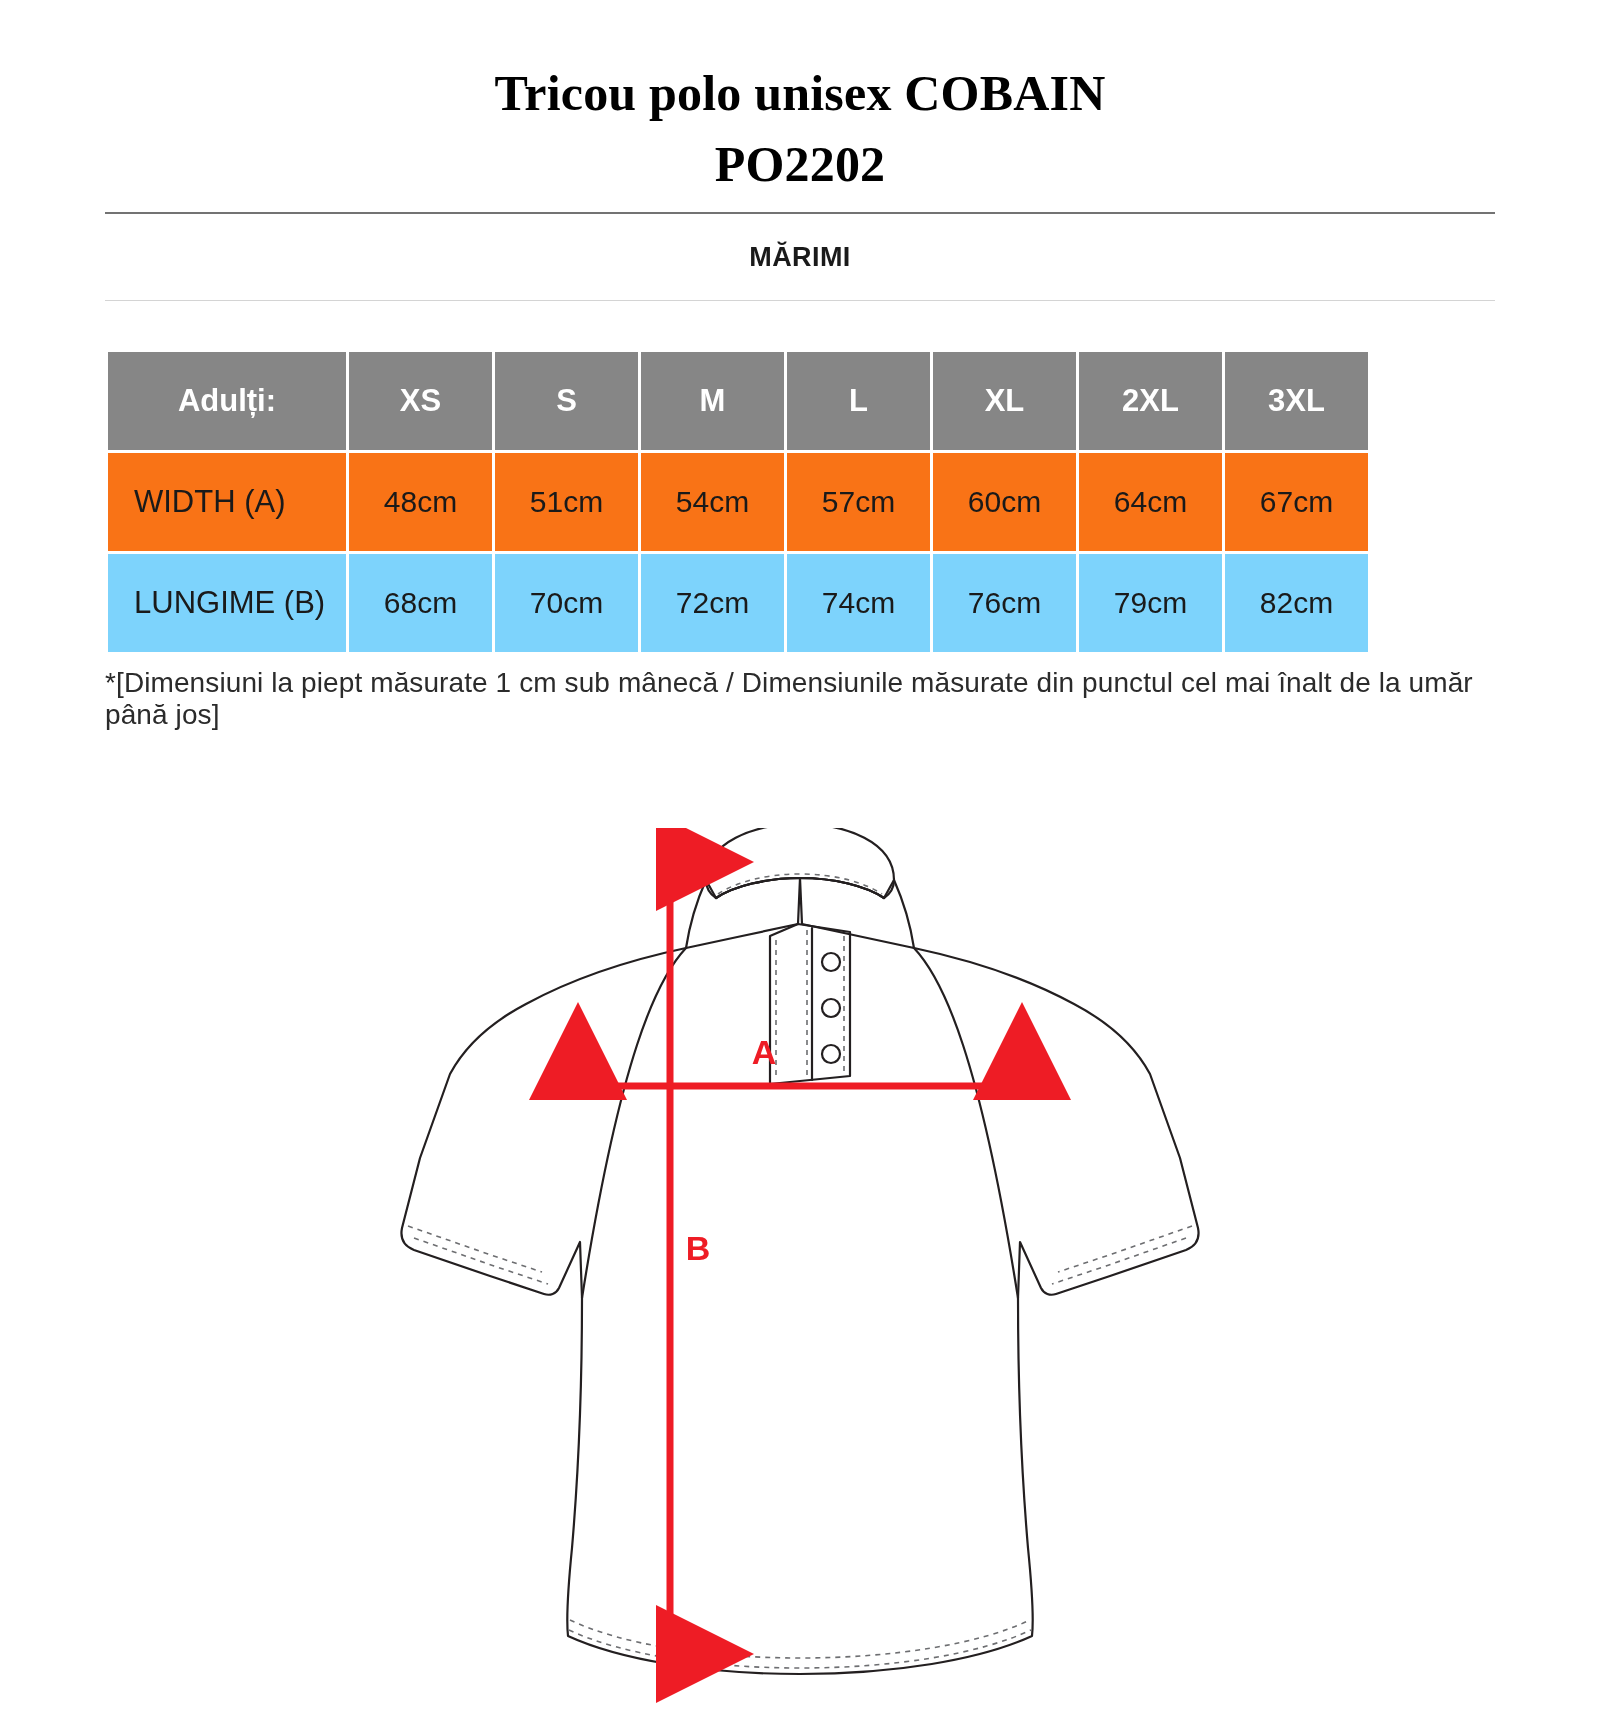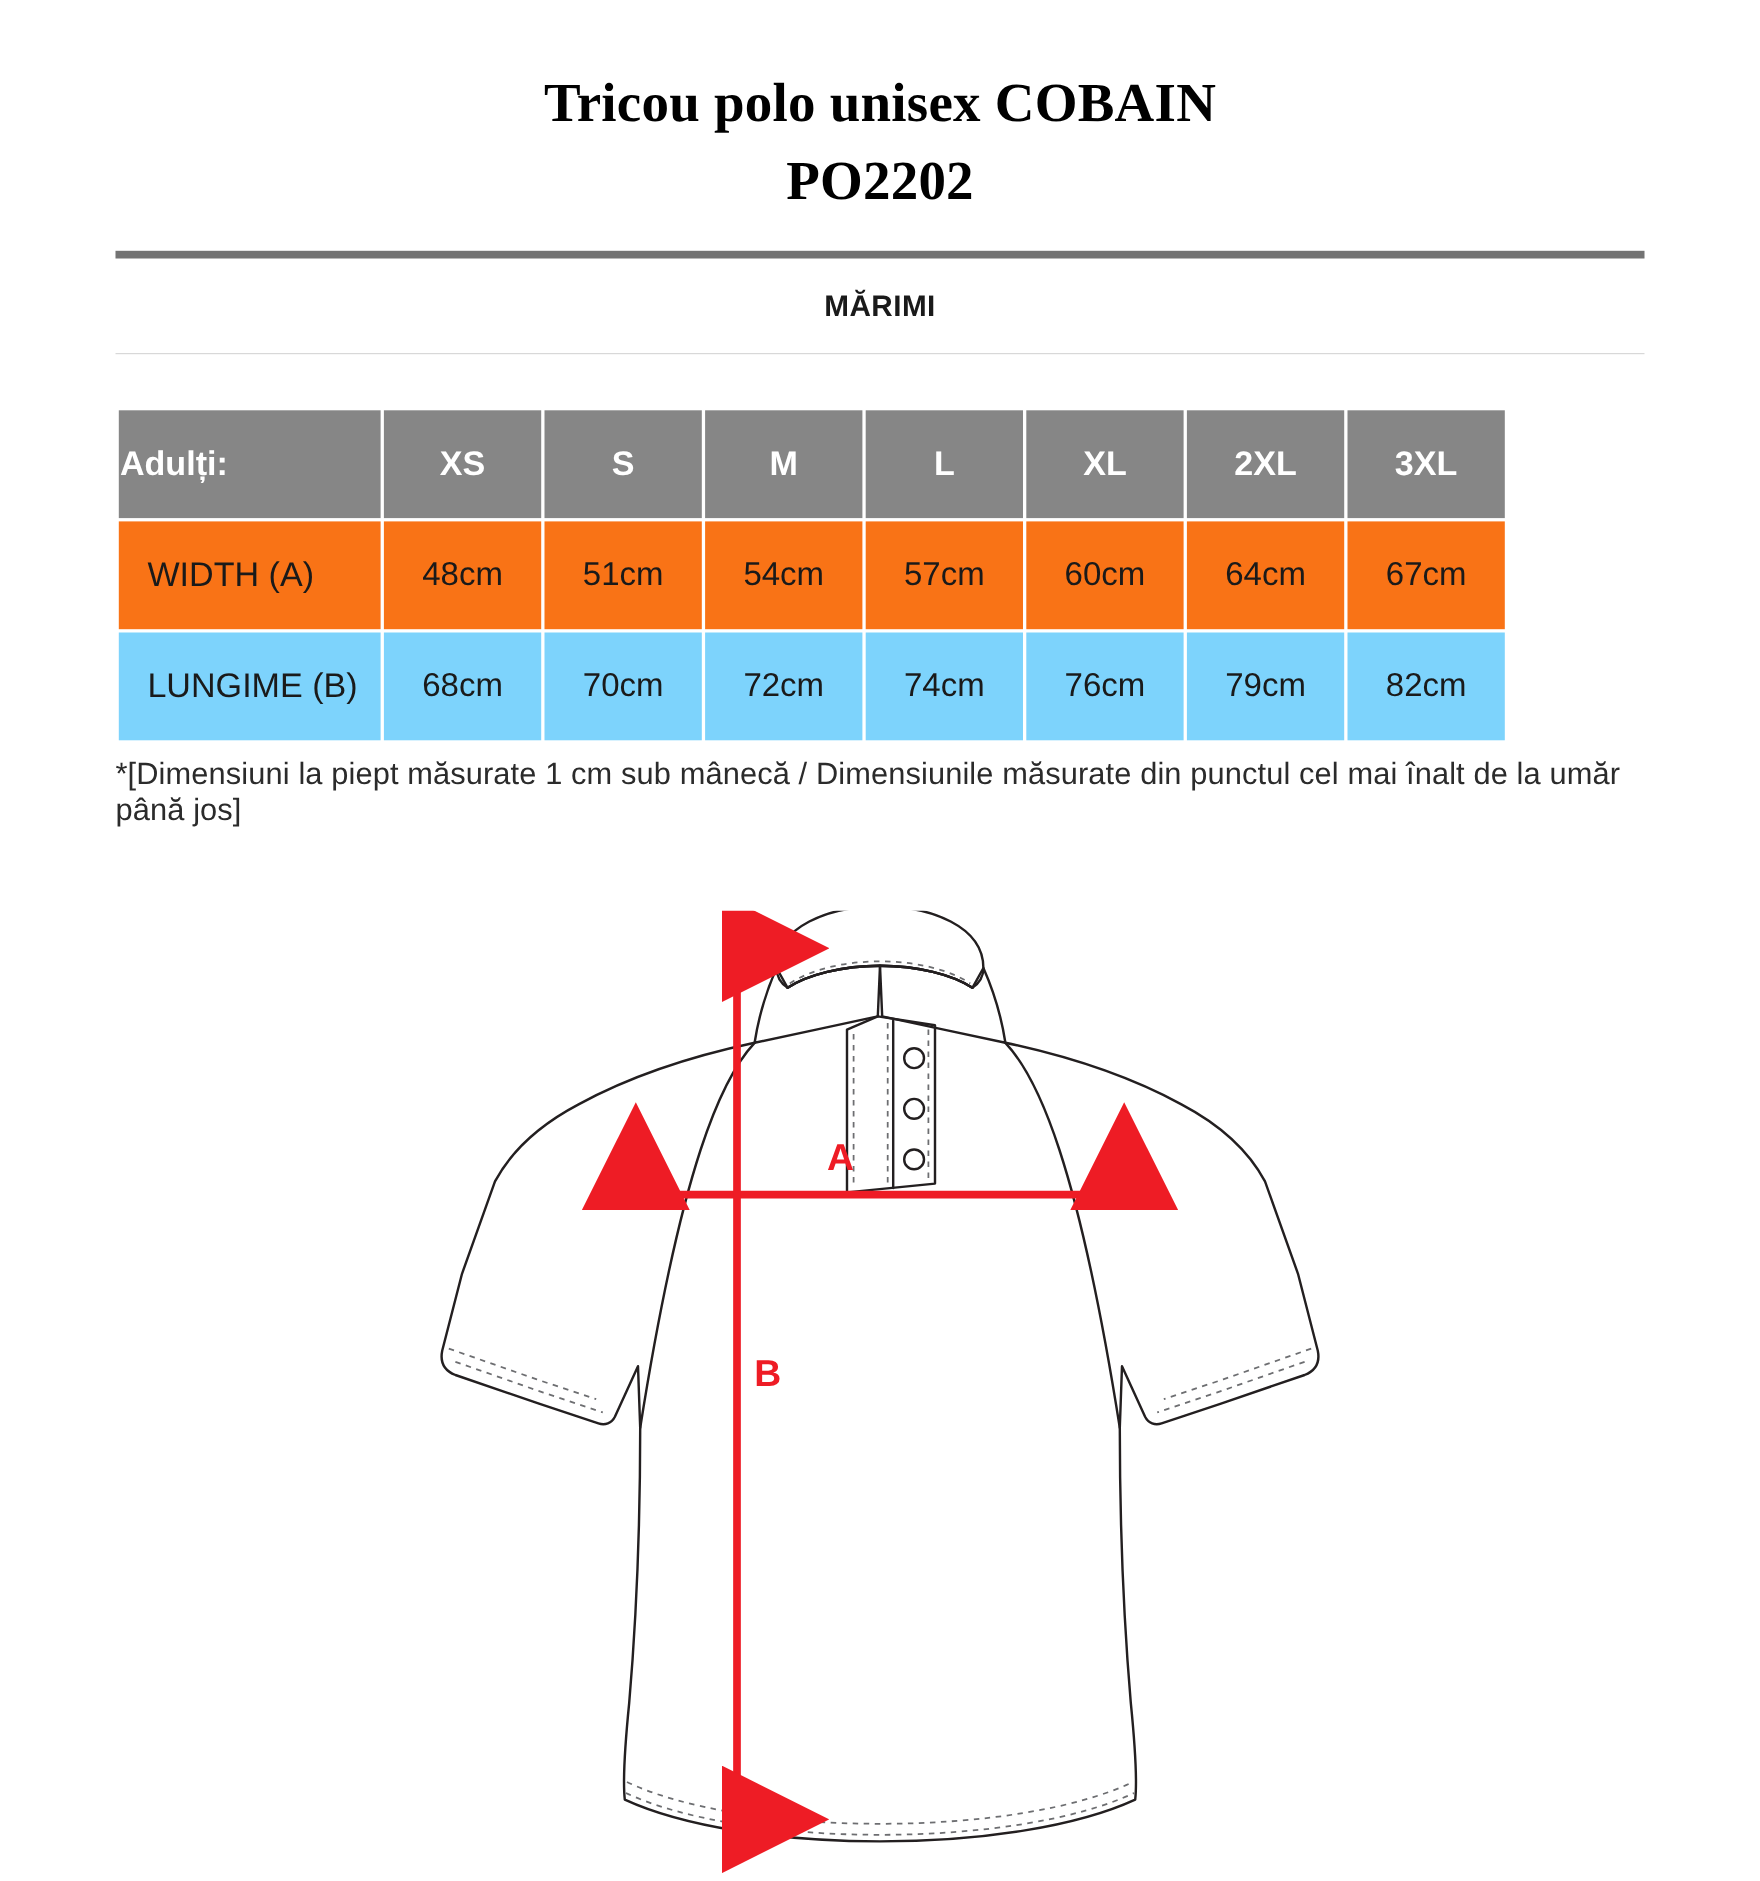--- a/index.html
+++ b/index.html
@@ -28,22 +28,22 @@
     font-size: 50px;
     line-height: 1.42;
     letter-spacing: 0.2px;
     color: #000;
   }
   .title-line-2 {
     display: block;
   }
   
   .sizes-band {
-    margin: 28px 105px 0 105px;
-    border-top: 7px solid #737373;
+    margin: 12px 105px 0 105px;
+    border-top: 2px solid #737373;
     border-bottom: 1px solid #d4d4d4;
     height: 86px;
     display: flex;
     align-items: center;
     justify-content: center;
     text-align: center;
   }
   .sizes-band-label {
     font-size: 27px;
     font-weight: bold;
@@ -69,21 +69,21 @@
     font-weight: normal;
     color: #1a1a1a;
   }
   table.size-table thead th {
     background: #868686;
     color: #ffffff;
     font-size: 31px;
     font-weight: bold;
   }
   table.size-table thead th.row-head {
-    text-align: left;
+    text-align: center;
   }
   table.size-table tbody tr.band td {
     background: #f97316;
   }
   table.size-table tbody tr.plain td {
     background: #7dd3fc;
   }
   table.size-table td.row-head,
   table.size-table tbody tr td:first-child {
     text-align: left;

